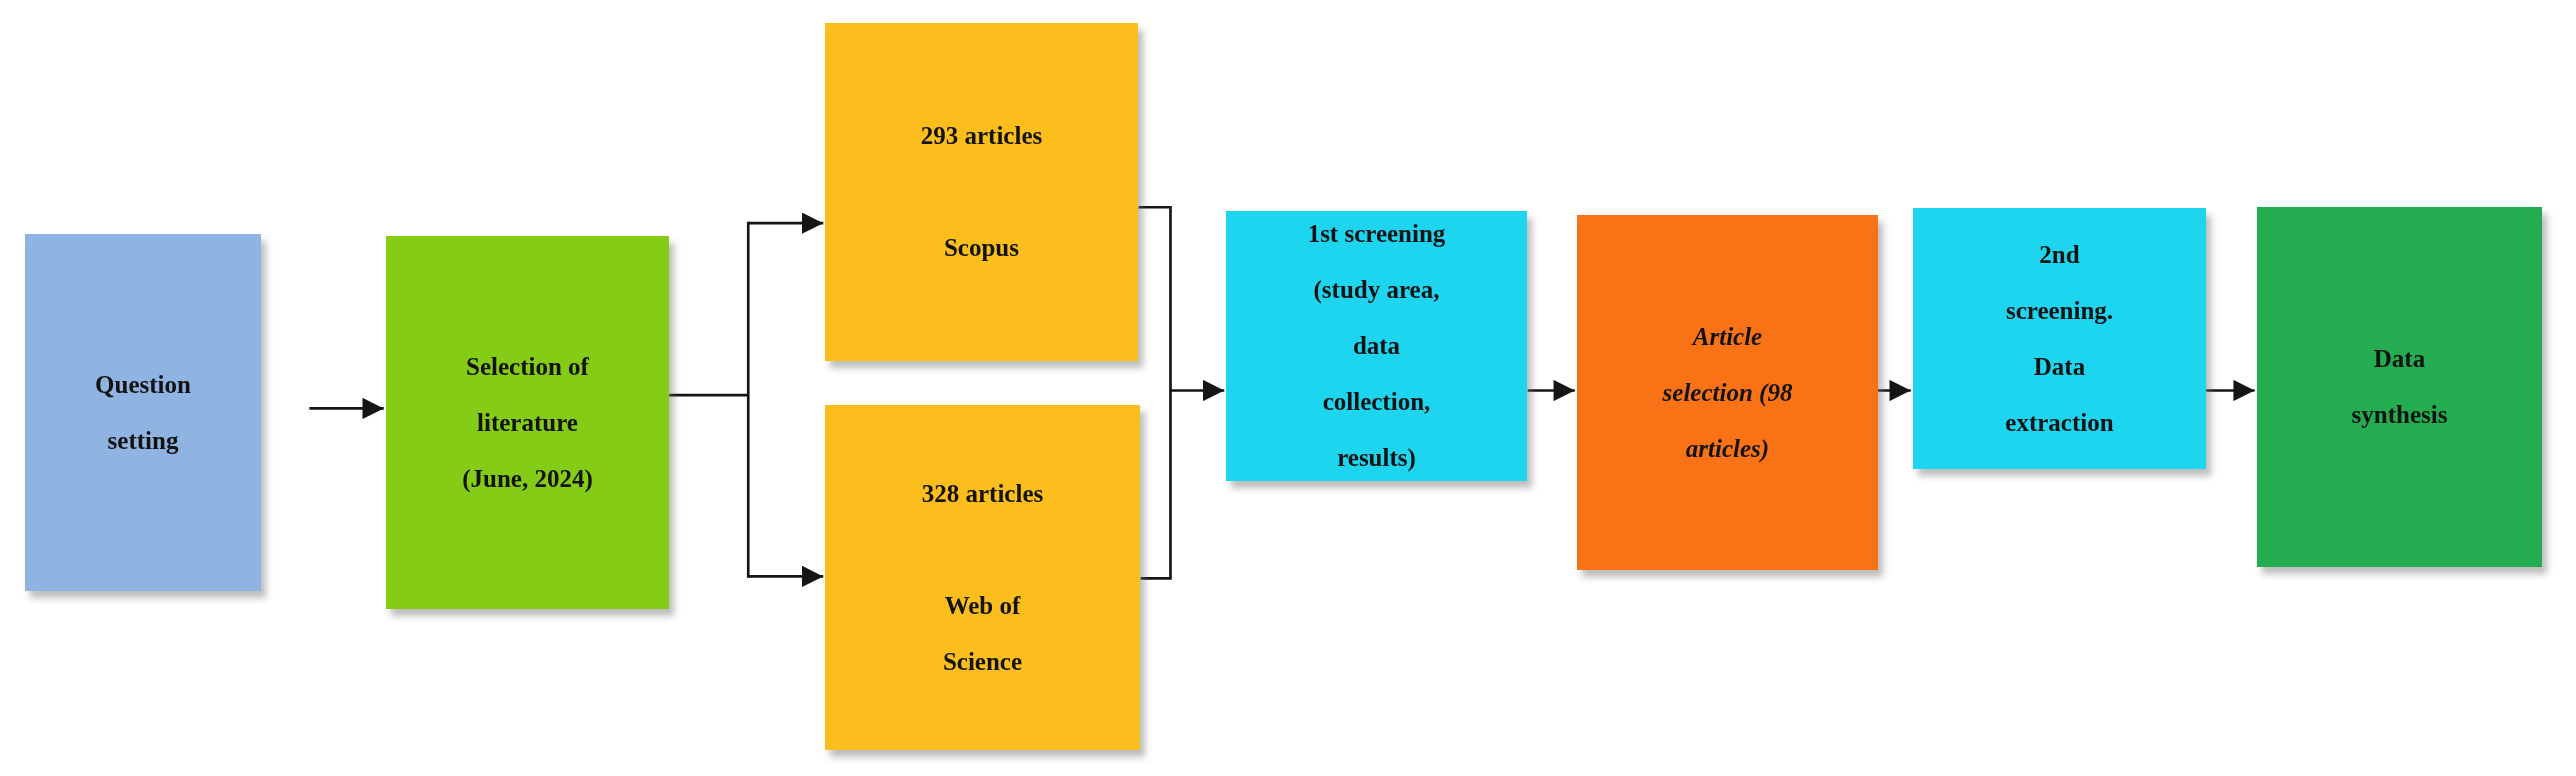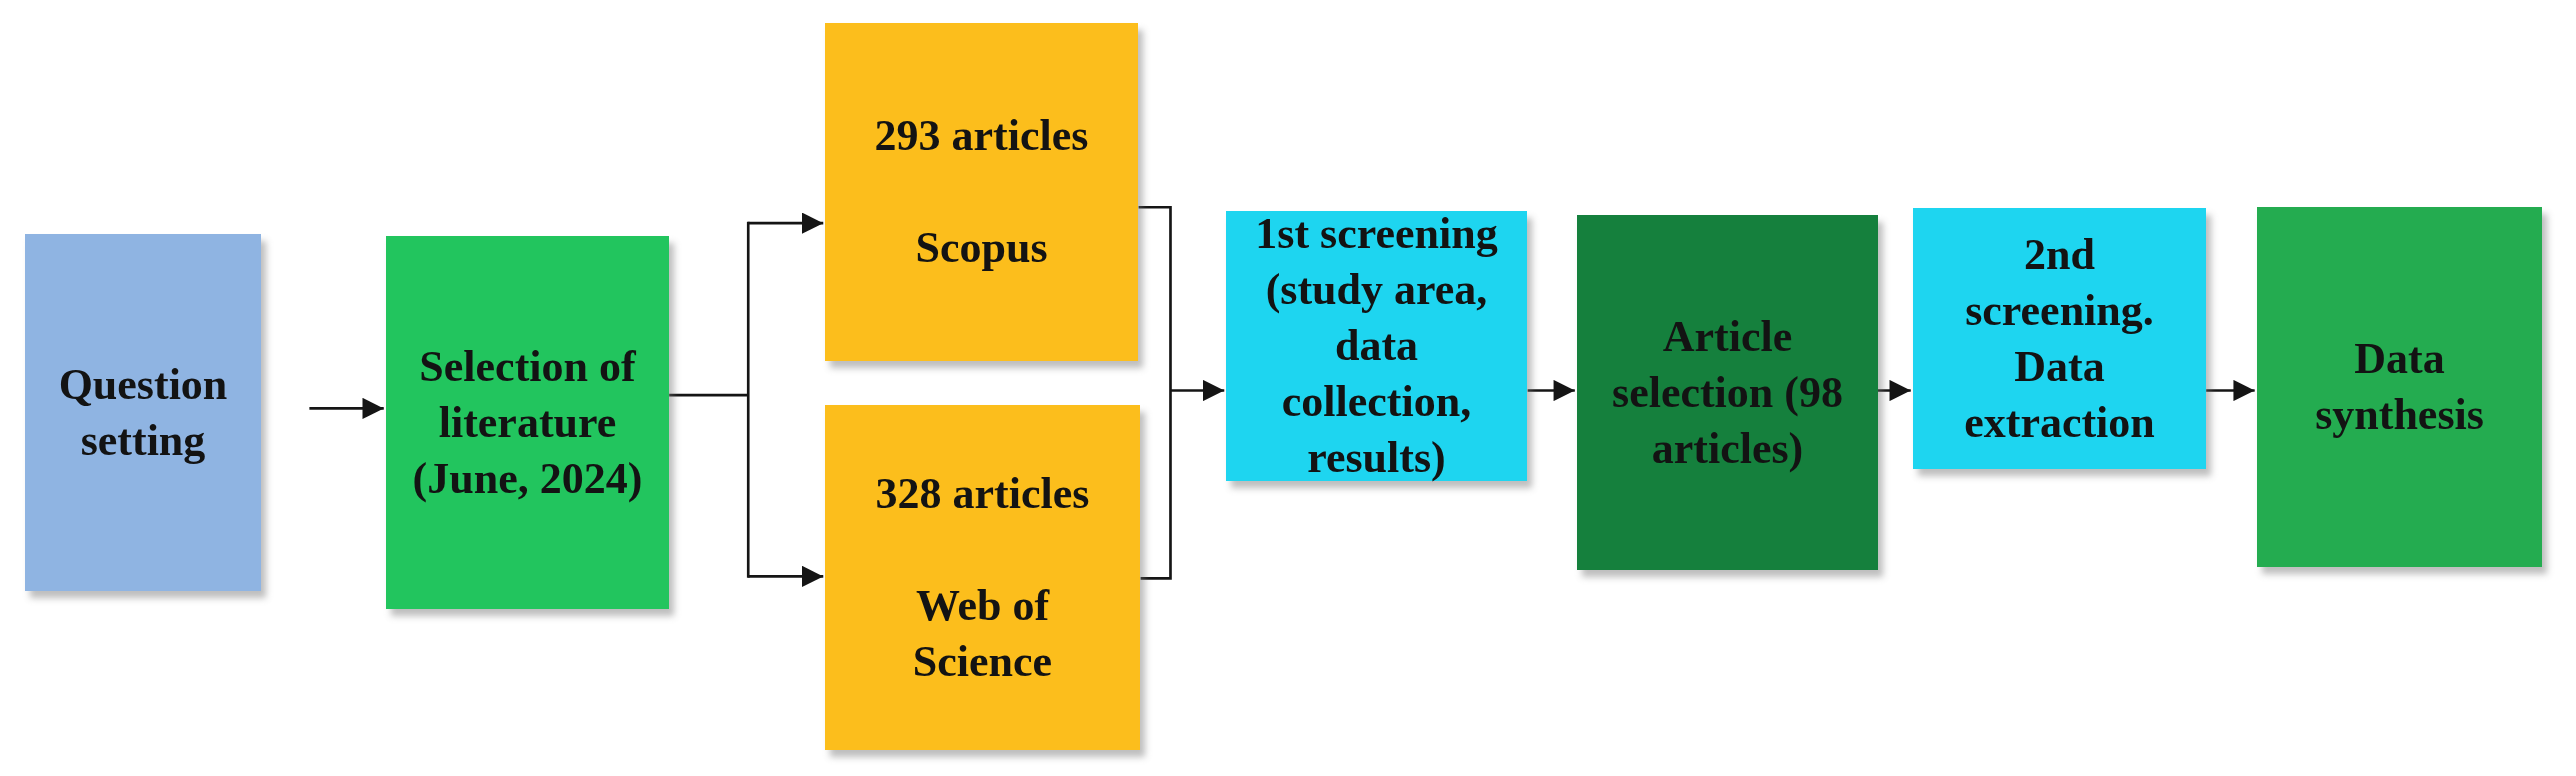--- a/index.html
+++ b/index.html
@@ -23,21 +23,21 @@
   }
   .box {
     position: absolute;
     display: flex;
     align-items: center;
     justify-content: center;
     box-shadow: 5.3px 6.6px 6.6px rgba(110,110,110,0.45);
   }
   .box .label {
     font-weight: 700;
-    font-size: 44px;
+    font-size: 25px;
     line-height: 56px;
     color: #131313;
     text-align: center;
     white-space: pre-line;
     width: 100%;
   }
   
   .pos-1 { left: 25px;   top: 234px; width: 236px; height: 357px; }
   .pos-2 { left: 386px;  top: 236px; width: 283px; height: 373px; }
   .pos-3 { left: 825px; top: 23px;  width: 313px; height: 338px; }
@@ -70,21 +70,21 @@
       <path d="M2828 588 H2878" marker-end="url(#ah)"></path>
       <path d="M3323 588 H3396" marker-end="url(#ah)"></path>
     </g>
   </svg>
 
   <div class="box pos-1" style="background-color: rgb(143, 180, 226);">
     <div class="label">Question
 setting</div>
   </div>
 
-  <div class="box pos-2" style="background-color: #22c55e;">
+  <div class="box pos-2" style="background-color: #84cc16;">
     <div class="label">Selection of
 literature
 (June, 2024)</div>
   </div>
 
   <div class="box pos-3" style="background-color: rgb(252, 190, 28);">
     <div class="label">293 articles
 
 Scopus</div>
   </div>
@@ -97,21 +97,21 @@
   </div>
 
   <div class="box pos-5" style="background-color: rgb(30, 213, 240);">
     <div class="label">1st screening
 (study area,
 data
 collection,
 results)</div>
   </div>
 
-  <div class="box pos-6" style="background-color: #15803d;">
+  <div class="box pos-6" style="background-color: #f97316; font-style: italic;">
     <div class="label">Article
 selection (98
 articles)</div>
   </div>
 
   <div class="box pos-7" style="background-color: rgb(30, 213, 240);">
     <div class="label">2nd
 screening.
 Data
 extraction</div>

